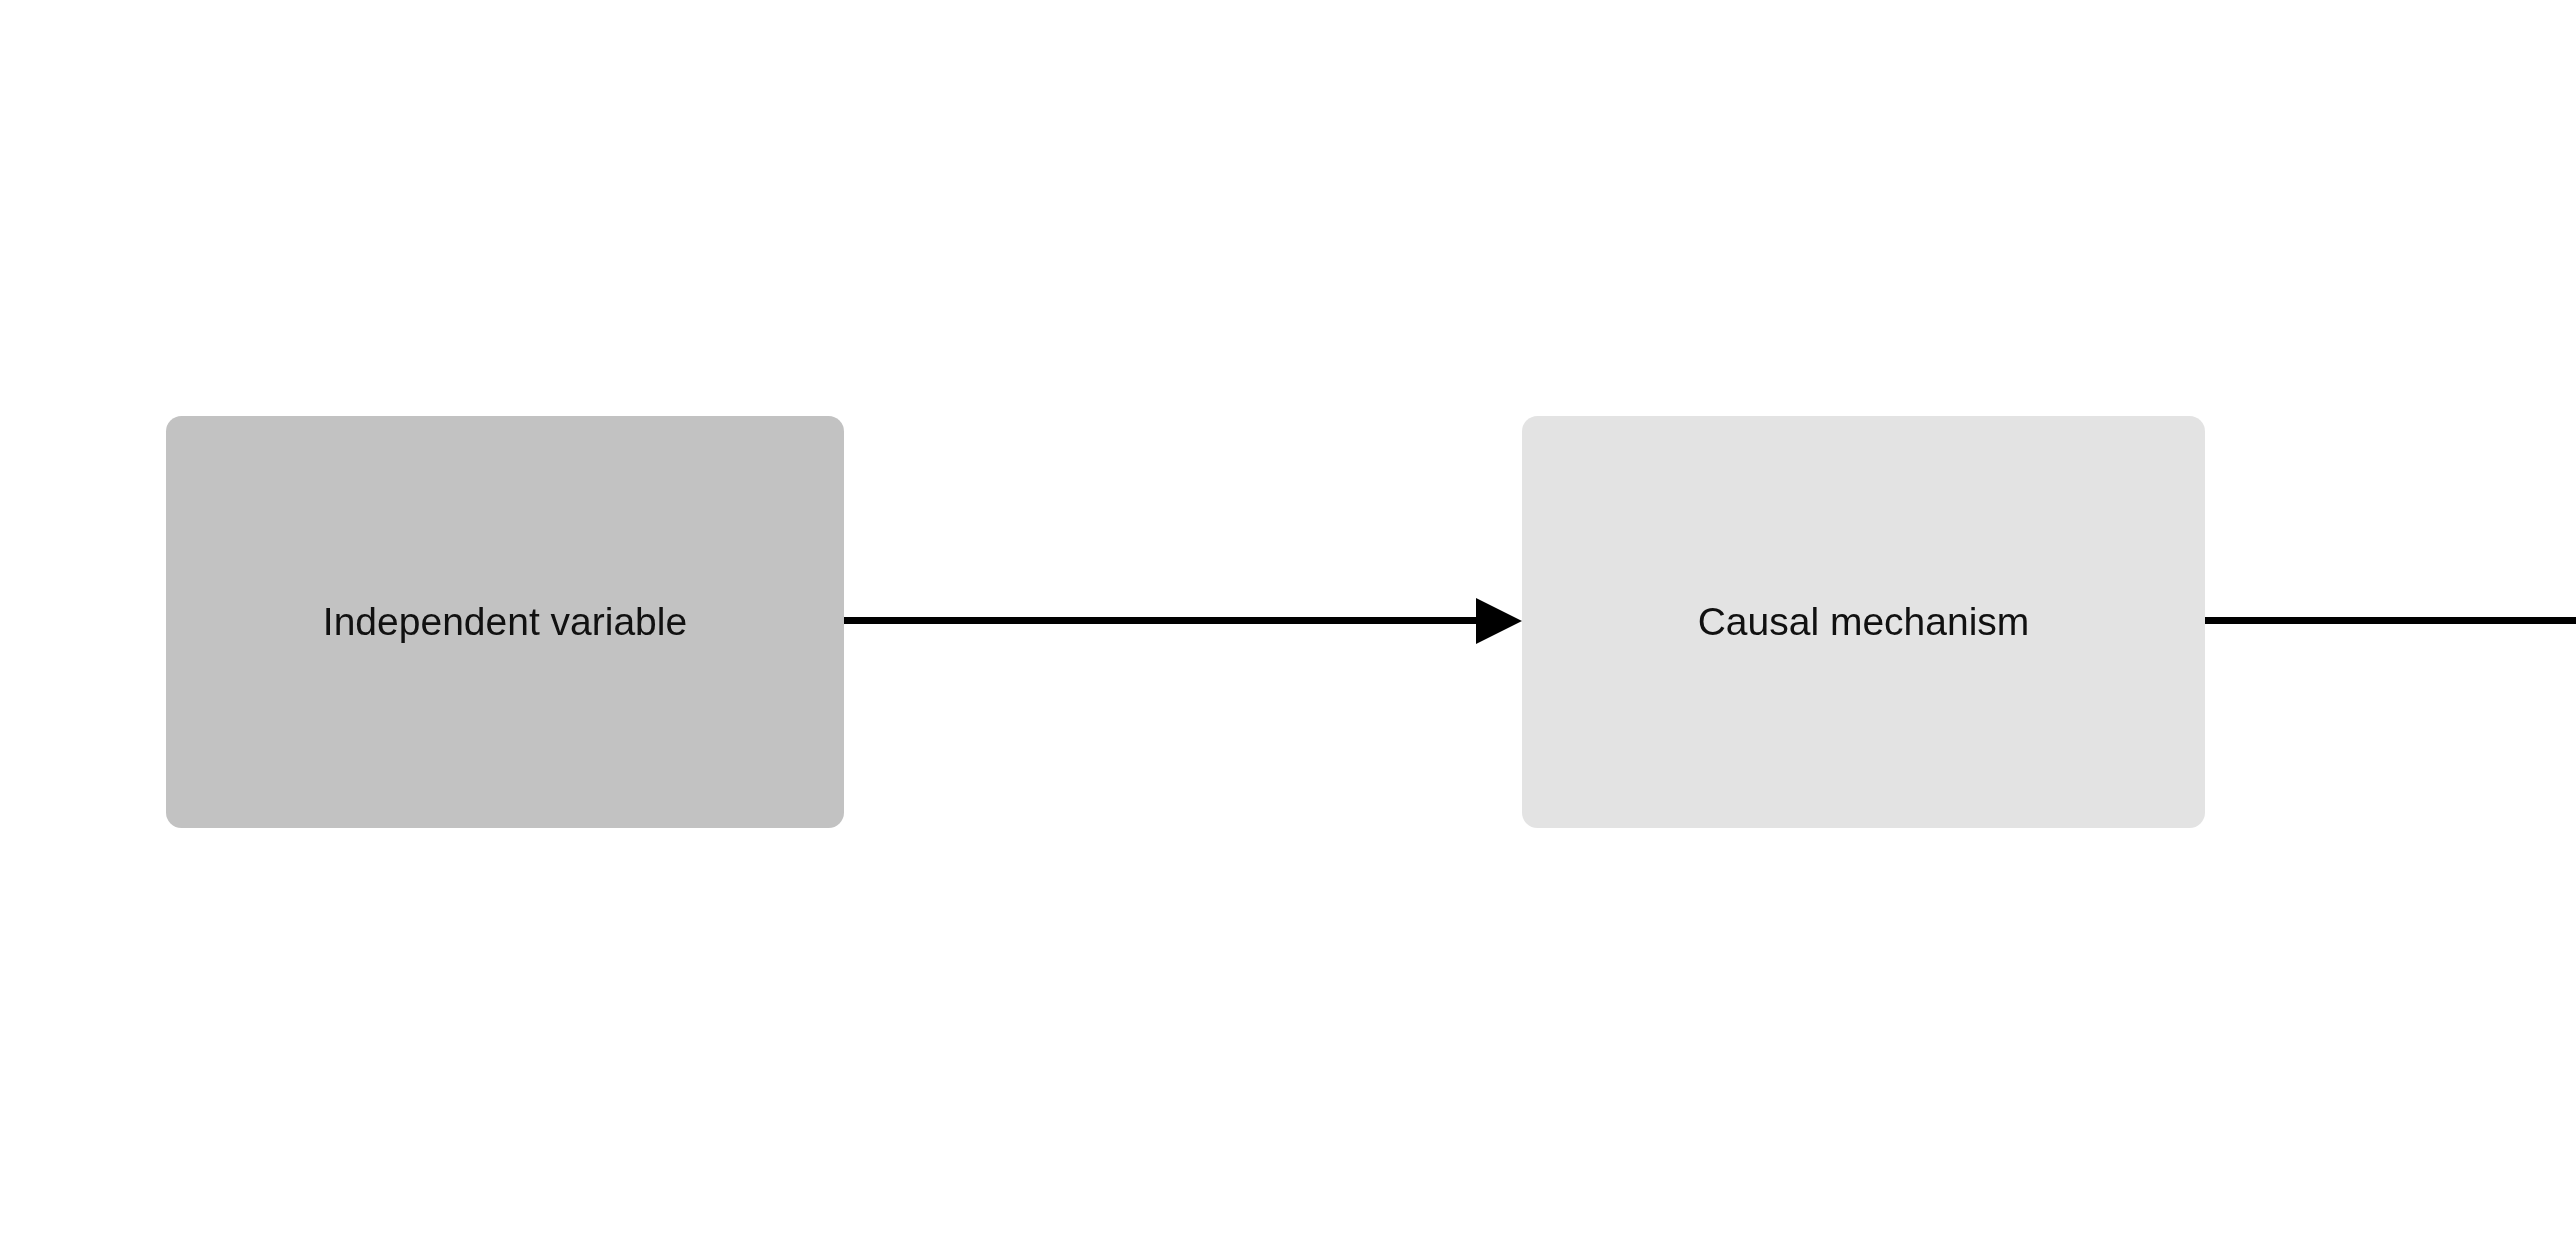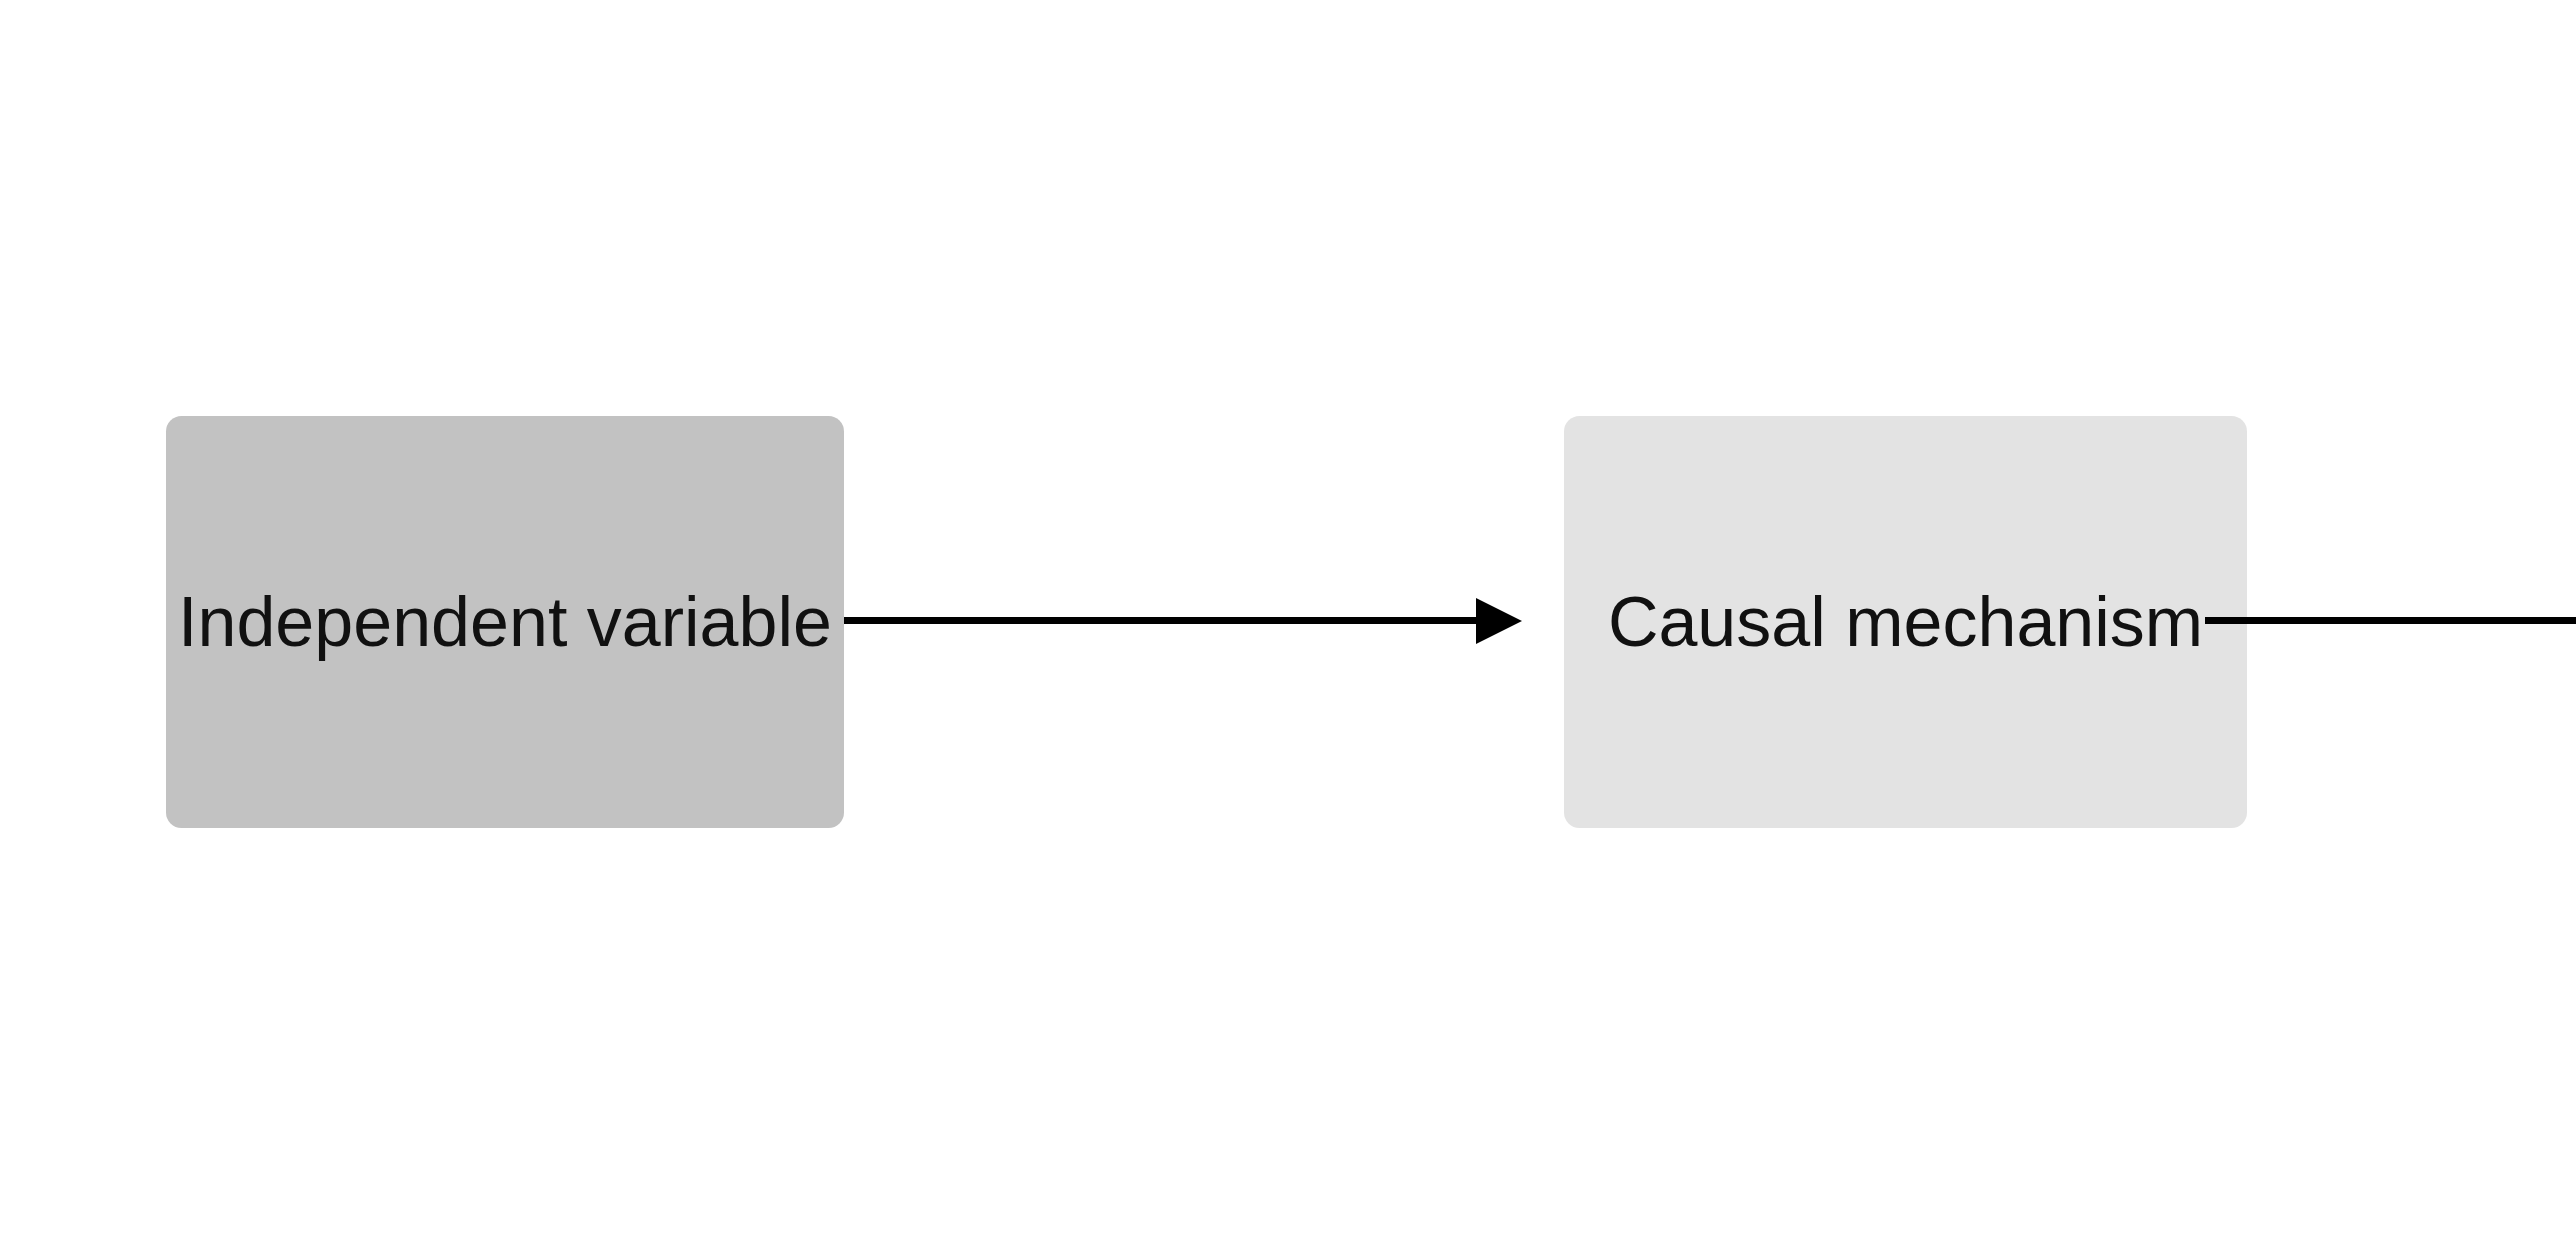--- a/index.html
+++ b/index.html
@@ -19,36 +19,35 @@
     inset: 0;
   }
   .node {
     position: absolute;
     top: 416px;
     height: 412px;
     border-radius: 15.5px;
     display: flex;
     align-items: center;
     justify-content: center;
-    font-size: 70px;
+    font-size: 39px;
     line-height: 1.2;
     color: #111111;
     text-align: center;
     white-space: nowrap;
   }
   .node-independent {
     left: 166px;
     width: 678px;
     background: #c2c2c2;
   }
   .node-mechanism {
     left: 1522px;
     width: 683px;
     background: #e3e3e3;
-    margin-left: 42px;
   }
   .edge-line {
     position: absolute;
     top: 617px;
     height: 7.2px;
     background: #000000;
   }
   .edge-line-1 {
     left: 844px;
     width: 634px;

